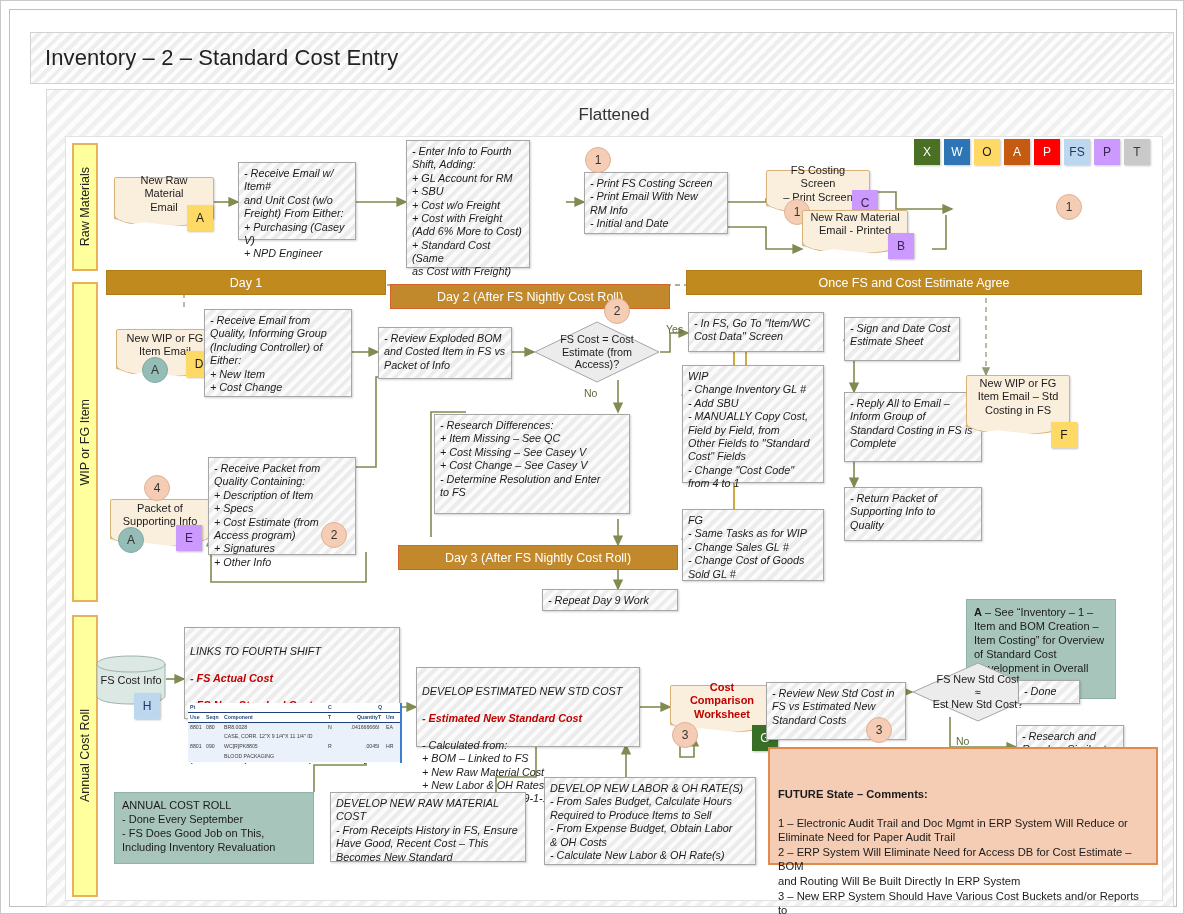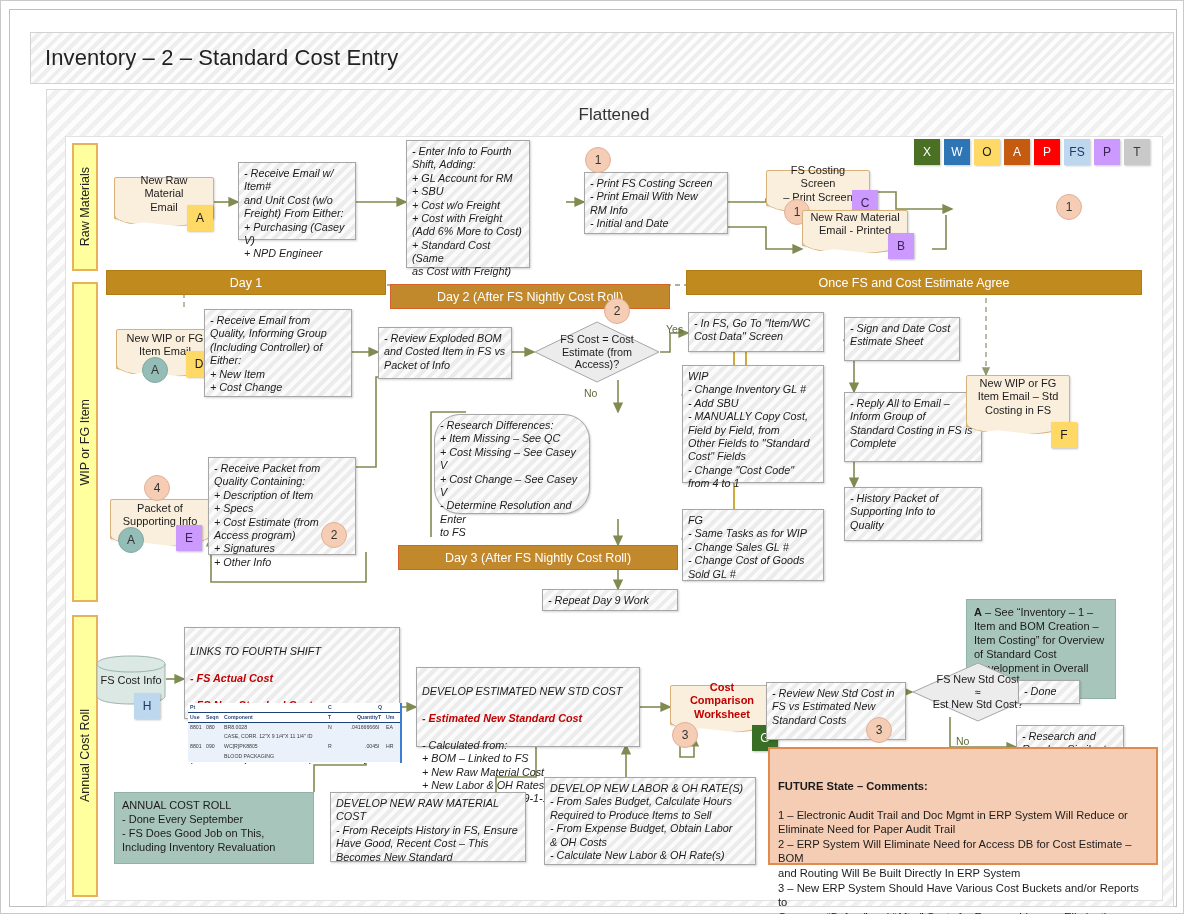--- a/index.html
+++ b/index.html
@@ -85,21 +85,21 @@
     clip-path:polygon(0 0, 100% 0, 100% 55%, 70% 100%, 30% 60%, 0 95%);
   }
   .note {
     background:#a8c5bb; border:1px solid #8fb3a8;
     font-size:11px; line-height:1.28; color:#1b1b1b;
     padding:5px 7px; white-space:pre-line;
   }
   .future {
     background:#f5cdb4; border:2px solid #e08a4e;
     font-size:11.2px; line-height:1.3; color:#1b1b1b;
-    padding:15px 8px; white-space:pre-line;
+    padding:23px 8px; white-space:pre-line;
   }
   .phase {
     background:#c08a1e; border:1px solid #b07c14;
     color:#ffffff; font-size:12.5px;
     display:flex; align-items:center; justify-content:center;
   }
   .phase.alt { background:#c2882c; border-color:#d4622a; }
   .diamond-wrap { position:absolute; }
   .diamond-wrap svg { position:absolute; left:0; top:0; }
   .diamond-text {
@@ -345,21 +345,21 @@
 - Change Sales GL #
 - Change Cost of Goods
 Sold GL #</div>
 
         <div class="node proc" style="left:778px; top:180px; width:116px; height:44px;">- Sign and Date Cost
 Estimate Sheet</div>
         <div class="node proc" style="left:778px; top:255px; width:138px; height:70px;">- Reply All to Email –
 Inform Group of
 Standard Costing in FS is
 Complete</div>
-        <div class="node proc" style="left:778px; top:350px; width:138px; height:54px;">- History Packet of
+        <div class="node proc" style="left:778px; top:350px; width:138px; height:54px;">- Return Packet of
 Supporting Info to
 Quality</div>
 
         <div class="node doc" style="left:900px; top:238px; width:104px; height:52px;">New WIP or FG
 Item Email – Std
 Costing in FS</div>
         <div class="badge-sq" style="left:985px; top:285px; background:#ffd966; color:#1b1b1b;">F</div>
 
         <div class="node doc" style="left:44px; top:362px; width:100px; height:40px;">Packet of
 Supporting Info</div>
@@ -370,21 +370,21 @@
         <div class="node proc" style="left:142px; top:320px; width:148px; height:98px;">- Receive Packet from
 Quality Containing:
    + Description of Item
    + Specs
    + Cost Estimate (from
 Access program)
    + Signatures
    + Other Info</div>
         <div class="badge-circle" style="left:255px; top:385px;">2</div>
 
-        <div class="node proc" style="left:368px; top:277px; width:156px; height:100px;border-radius:26px;">- Research Differences:
+        <div class="node proc" style="left:368px; top:277px; width:196px; height:100px;">- Research Differences:
    + Item Missing – See QC
    + Cost Missing – See Casey V
    + Cost Change – See Casey V
 - Determine Resolution and Enter
 to FS</div>
 
         <div class="node phase alt" style="left:332px; top:408px; width:280px; height:25px;">Day 3 (After FS Nightly Cost Roll)</div>
 
         <div class="node proc" style="left:476px; top:452px; width:136px; height:22px;">- Repeat Day 9 Work</div>
 

